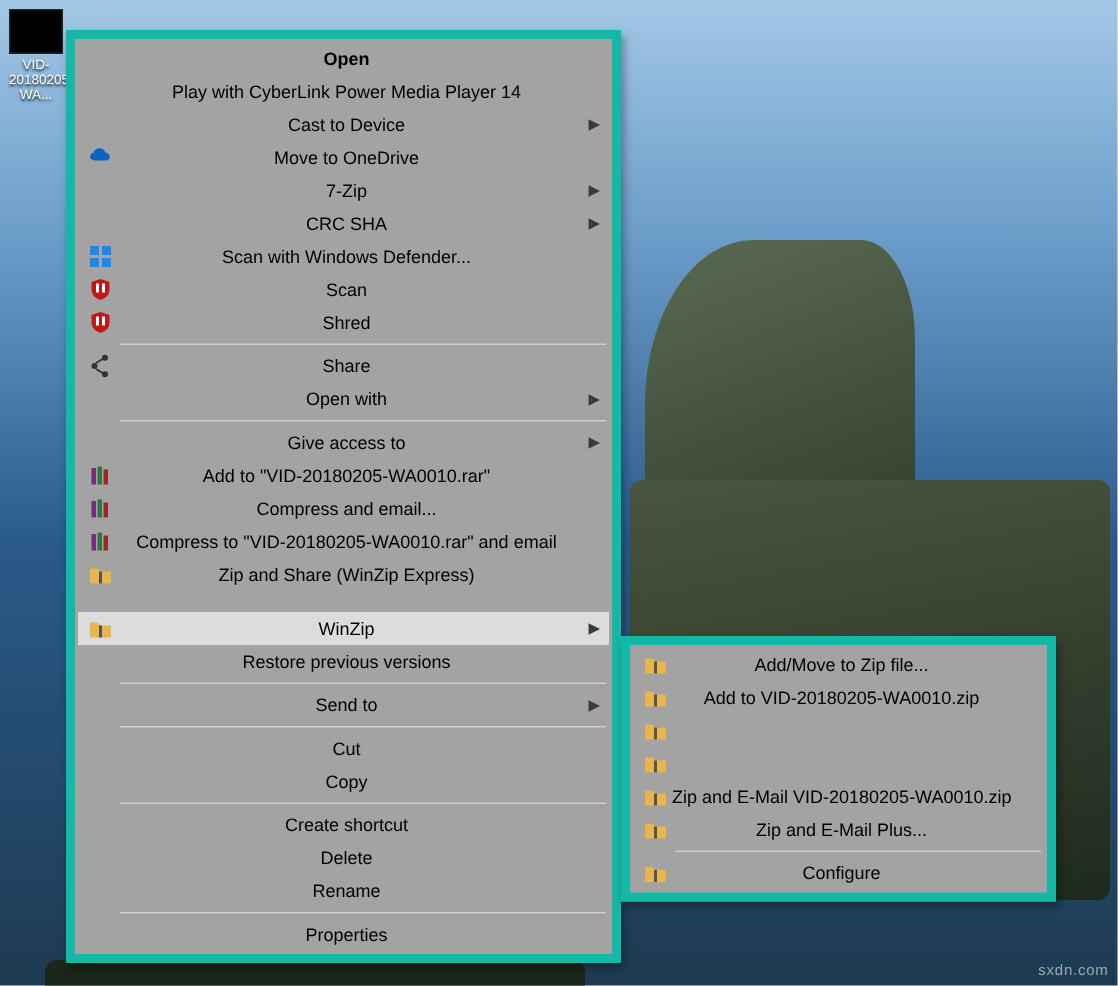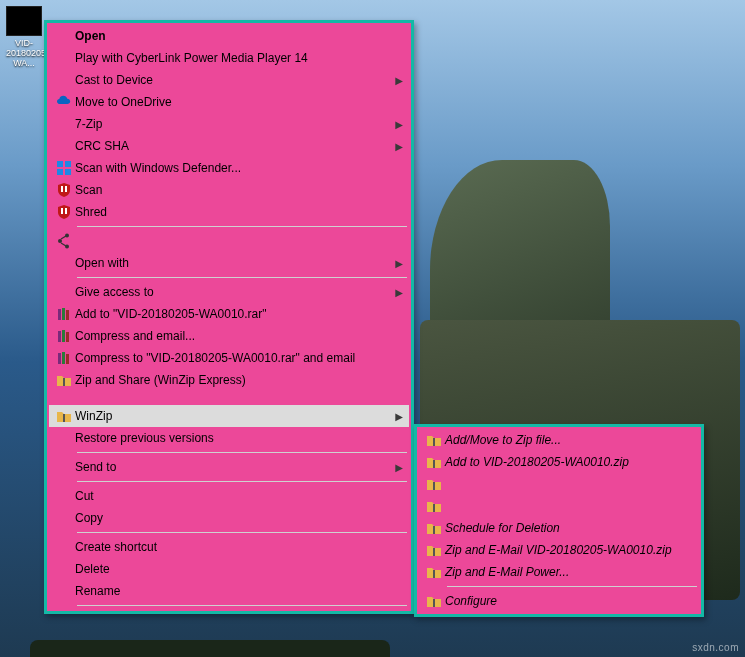--- a/index.html
+++ b/index.html
@@ -35,24 +35,25 @@
     text-shadow:0 1px 2px #000;
   }
   .desktop-icon .thumb {
     width:36px;height:30px;
     background:#000;
     margin-bottom:2px;
     border:1px solid #222;
   }
   .ctxmenu {
     position:absolute;
-    background:#ec4899;
-    border:3px solid #14b8a6;
+    background:#a3a3a3;
+    border:6px solid #14b8a6;
     box-shadow:2px 3px 6px rgba(0,0,0,.35);
     padding:2px;
+    text-align:center;
   }
   .ctxmenu .row {
     display:flex;
     align-items:center;
     height:22px;
     padding:0 22px 0 4px;
     white-space:nowrap;
     position:relative;
     color:#000;
   }
@@ -163,20 +164,21 @@
 
   <div class="row">
     <span class="iconcell">
       <svg class="icon" viewBox="0 0 16 16">
           <path fill="none" stroke="#333" stroke-width="1.3" d="M10 3L5 6M5 10l5 3"></path>
           <circle cx="11" cy="2.5" r="2" fill="#333"></circle>
           <circle cx="4" cy="8" r="2" fill="#333"></circle>
           <circle cx="11" cy="13.5" r="2" fill="#333"></circle>
         </svg>
     </span>
+      <span class="label">Share</span>
   </div>
   <div class="row">
     <span class="iconcell"></span>
       <span class="label">Open with</span>
     <span class="arrow">▶</span>
   </div>
 
   <div class="sep"></div>
 
   <div class="row">
@@ -267,23 +269,27 @@
     <span class="iconcell"></span>
       <span class="label">Delete</span>
   </div>
   <div class="row">
     <span class="iconcell"></span>
       <span class="label">Rename</span>
   </div>
 
   <div class="sep"></div>
 
+  <div class="row">
+    <span class="iconcell"></span>
+      <span class="label">Properties</span>
+  </div>
 </div>
 
-<div class="ctxmenu" id="menu2" style="top:424px;left:414px;width:290px;font-style:italic;">
+<div class="ctxmenu" id="menu2" style="top:424px;left:414px;width:290px;">
   <div class="row">
     <span class="iconcell">
         <svg class="icon" viewBox="0 0 16 16">
           <path fill="#e8b64a" d="M1 4h5l2 2h7v8H1z"></path>
           <rect x="7" y="6" width="2" height="8" fill="#555"></rect>
         </svg>
       </span>
     <span class="label">Add/Move to Zip file...</span>
   </div>
   <div class="row">
@@ -311,39 +317,30 @@
         </svg>
       </span>
   </div>
   <div class="row">
     <span class="iconcell">
         <svg class="icon" viewBox="0 0 16 16">
           <path fill="#e8b64a" d="M1 4h5l2 2h7v8H1z"></path>
           <rect x="7" y="6" width="2" height="8" fill="#555"></rect>
         </svg>
       </span>
-    <span class="label">Schedule for Deletion</span>
-  </div>
-  <div class="row">
-    <span class="iconcell">
-        <svg class="icon" viewBox="0 0 16 16">
-          <path fill="#e8b64a" d="M1 4h5l2 2h7v8H1z"></path>
-          <rect x="7" y="6" width="2" height="8" fill="#555"></rect>
-        </svg>
-      </span>
     <span class="label">Zip and E-Mail VID-20180205-WA0010.zip</span>
   </div>
   <div class="row">
     <span class="iconcell">
         <svg class="icon" viewBox="0 0 16 16">
           <path fill="#e8b64a" d="M1 4h5l2 2h7v8H1z"></path>
           <rect x="7" y="6" width="2" height="8" fill="#555"></rect>
         </svg>
       </span>
-    <span class="label">Zip and E-Mail Power...</span>
+    <span class="label">Zip and E-Mail Plus...</span>
   </div>
 
   <div class="sep" style="margin-left:28px;"></div>
 
   <div class="row">
     <span class="iconcell">
         <svg class="icon" viewBox="0 0 16 16">
           <path fill="#e8b64a" d="M1 4h5l2 2h7v8H1z"></path>
           <rect x="7" y="6" width="2" height="8" fill="#555"></rect>
         </svg>

